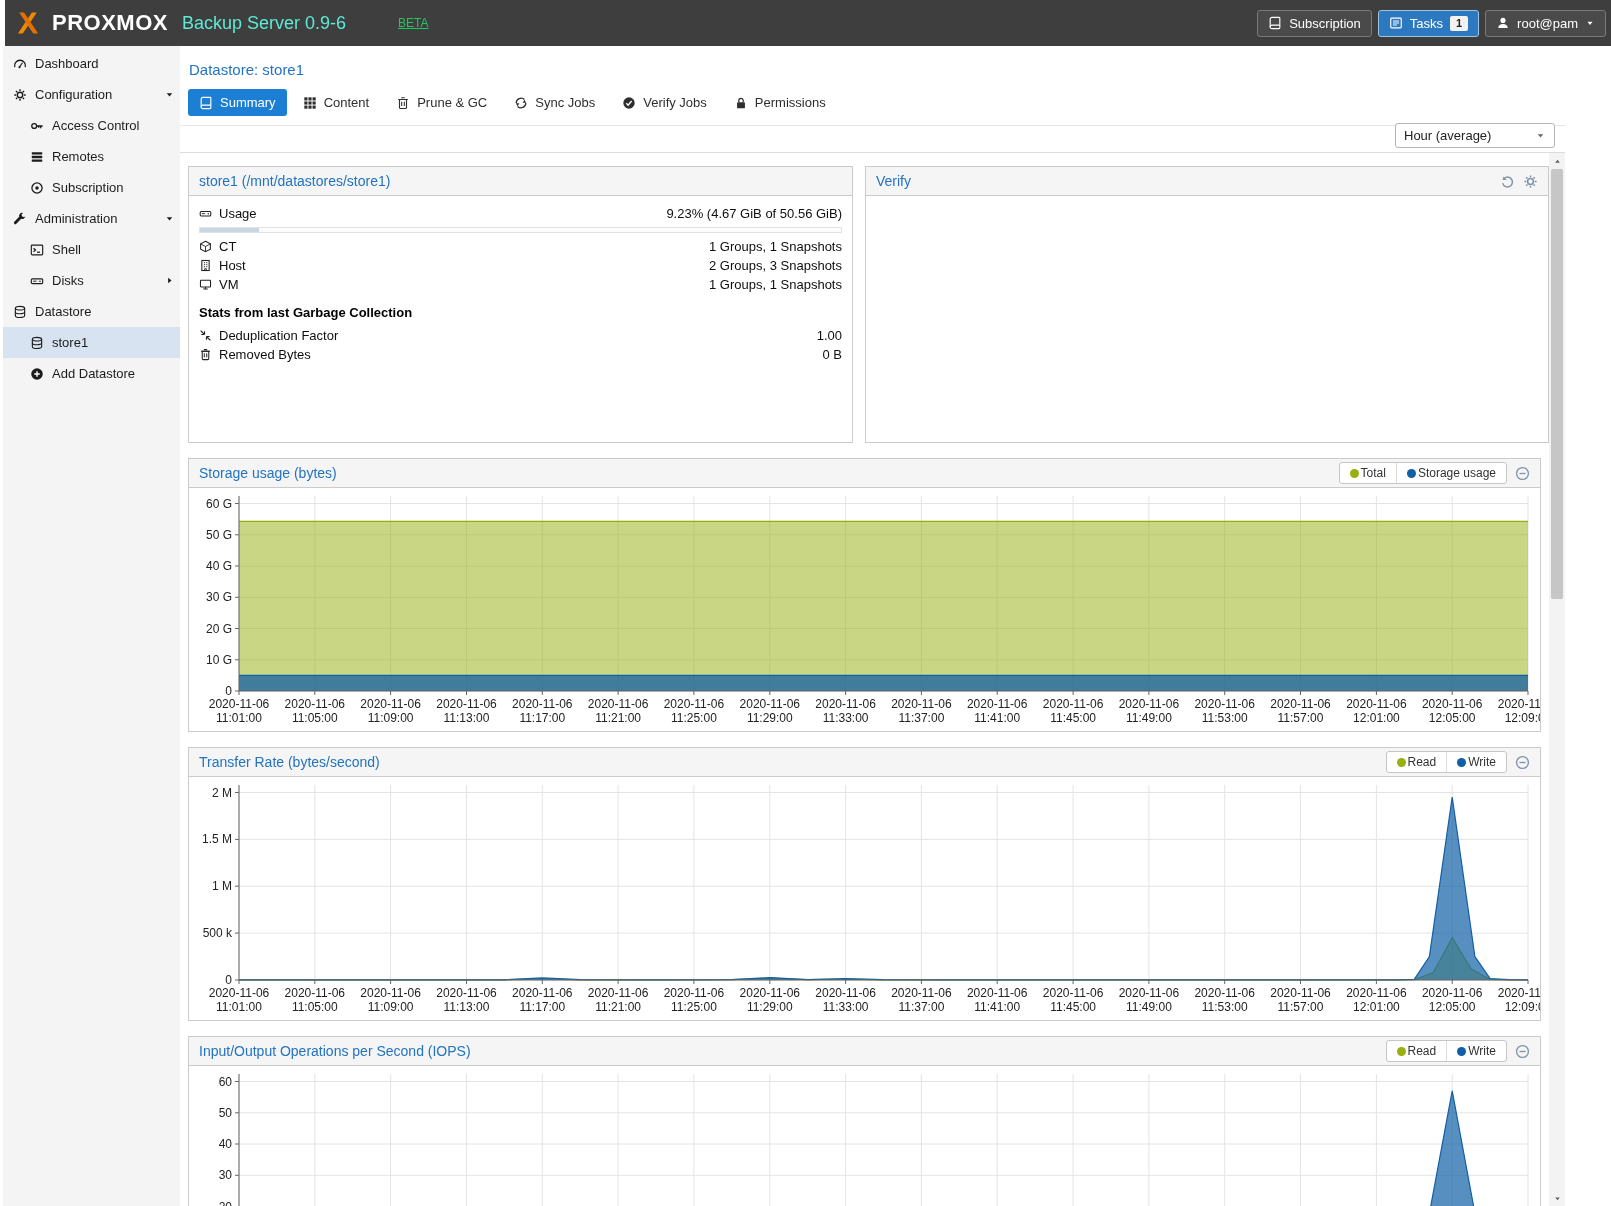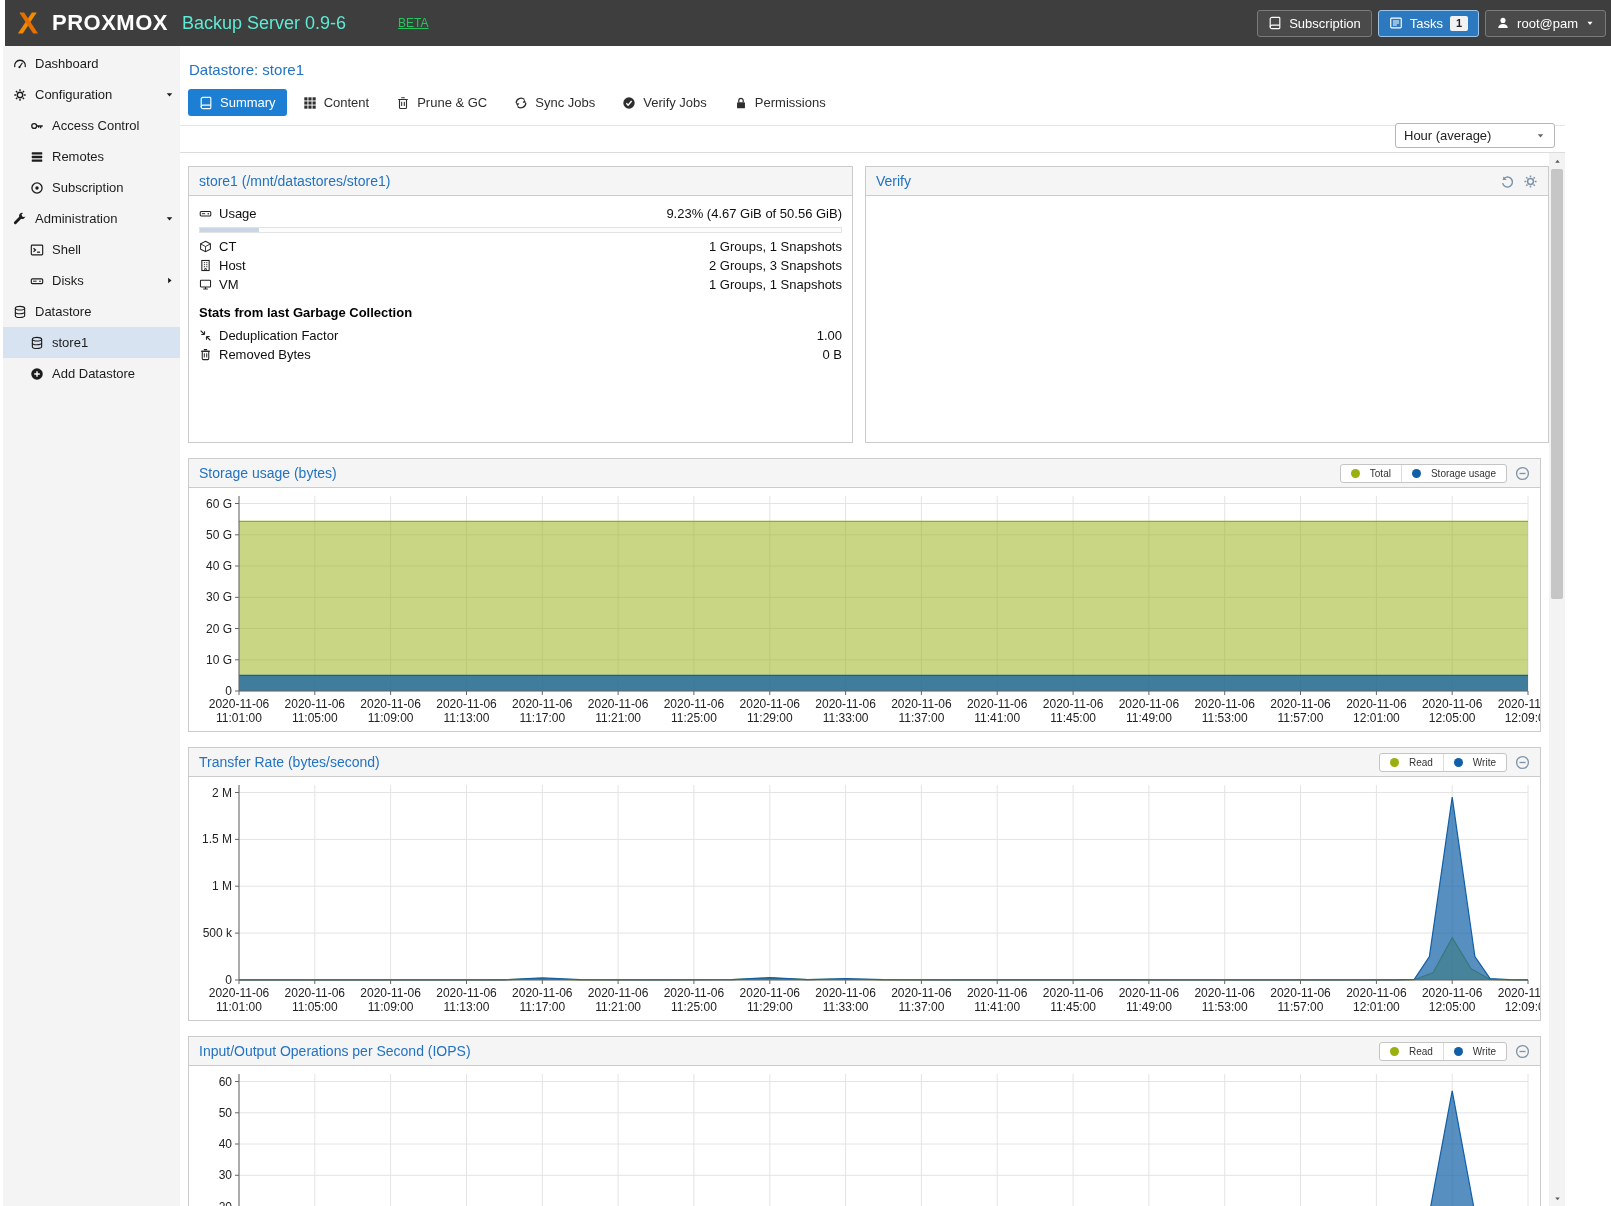--- a/index.html
+++ b/index.html
@@ -38,21 +38,21 @@
   .scrollarea{position:absolute;top:107px;left:0;width:1369px;height:1053px;overflow:hidden;padding:13px 0 0 8px;}
   .row1{display:flex;gap:12px;}
   .panel{background:#fff;border:1px solid #cbcbcb;}
   .p-summary{width:665px;height:277px;}
   .p-comment{flex:1;height:277px;}
   .panel-hd{display:flex;align-items:center;height:29px;padding:0 10px;background:#f5f5f5;border-bottom:1px solid #cbcbcb;}
   .panel-title{color:#2273c3;font-size:14px;}
   .hd-right{margin-left:auto;display:flex;align-items:center;gap:8px;}
   .tool{width:15px;height:15px;color:#7d93a8;cursor:pointer;}
   .legend{display:flex;align-items:center;background:#fff;border:1px solid #c5c5c5;border-radius:3px;}
-  .legend-item{display:flex;align-items:center;gap:10px;padding:3px 10px;font-size:10px;color:#333;cursor:pointer;}
+  .legend-item{display:flex;align-items:center;gap:2px;padding:3px 10px;font-size:12px;color:#333;cursor:pointer;}
   .legend-item+.legend-item{border-left:1px solid #ddd;}
   .dot{width:9px;height:9px;border-radius:50%;display:inline-block;}
   .chart-panel{width:1353px;margin-top:15px;}
   .chart-body{height:243px;overflow:hidden;}
   .chart-body text{font-family:"Liberation Sans",sans-serif;}
   
   .kv{display:flex;align-items:center;gap:7px;padding:0 10px;height:19px;font-size:13px;color:#0f0f0f;}
   .kv .ic{width:13px;height:13px;color:#222;}
   .kv .val{margin-left:auto;}
   .usage-row{margin-top:7px;height:21px;}

